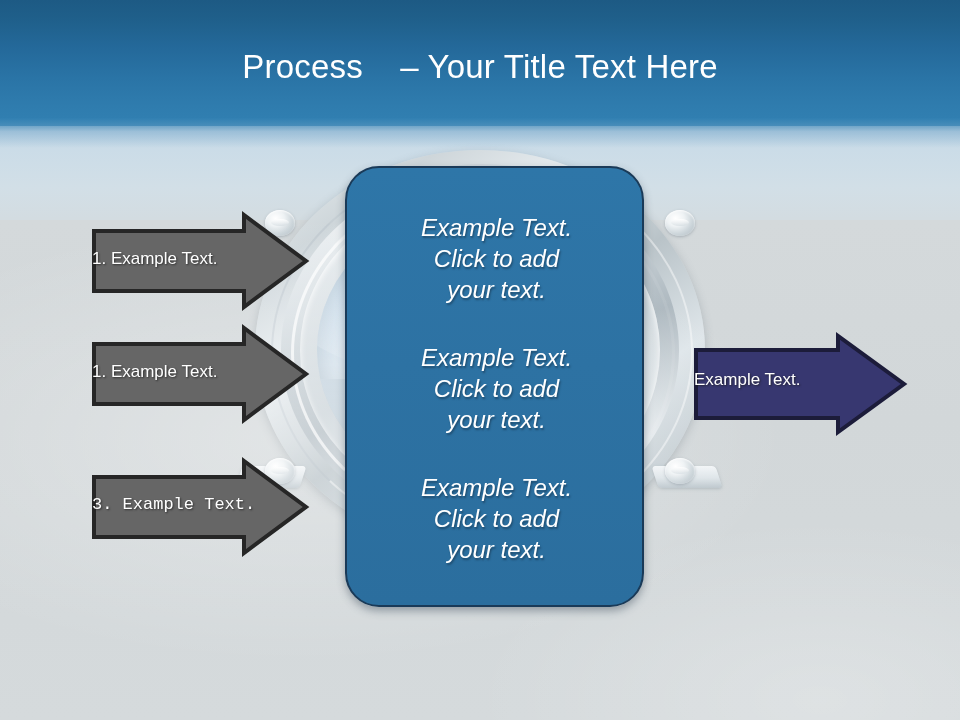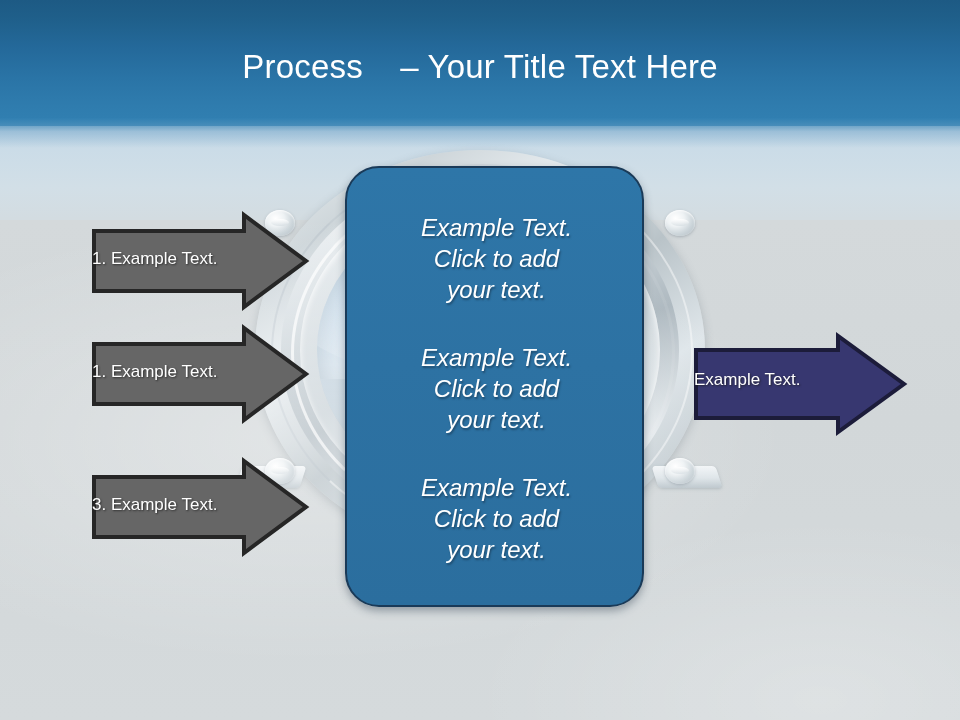--- a/index.html
+++ b/index.html
@@ -274,21 +274,21 @@
     width: 176px;
     color: #ffffff;
     font-size: 17px;
     line-height: 22px;
     text-shadow: 1px 1px 2px rgba(30,30,30,0.75);
     pointer-events: none;
   }
 
   .arrow.a1 { left: 92px; top: 213px; }
   .arrow.a2 { left: 92px; top: 326px; }
-  .arrow.a3 { left: 92px; top: 459px; }
+  .arrow.a3 { left: 92px; top: 459px; font-family: Liberation Mono, monospace; }
   .arrow.a1 .arrow-label,
   .arrow.a2 .arrow-label,
   .arrow.a3 .arrow-label { top: 35px; }
 
   .arrow.out { left: 694px; top: 334px; }
   .arrow.out .arrow-label {
     top: 35px;
     width: 172px;
   }
 </style>

